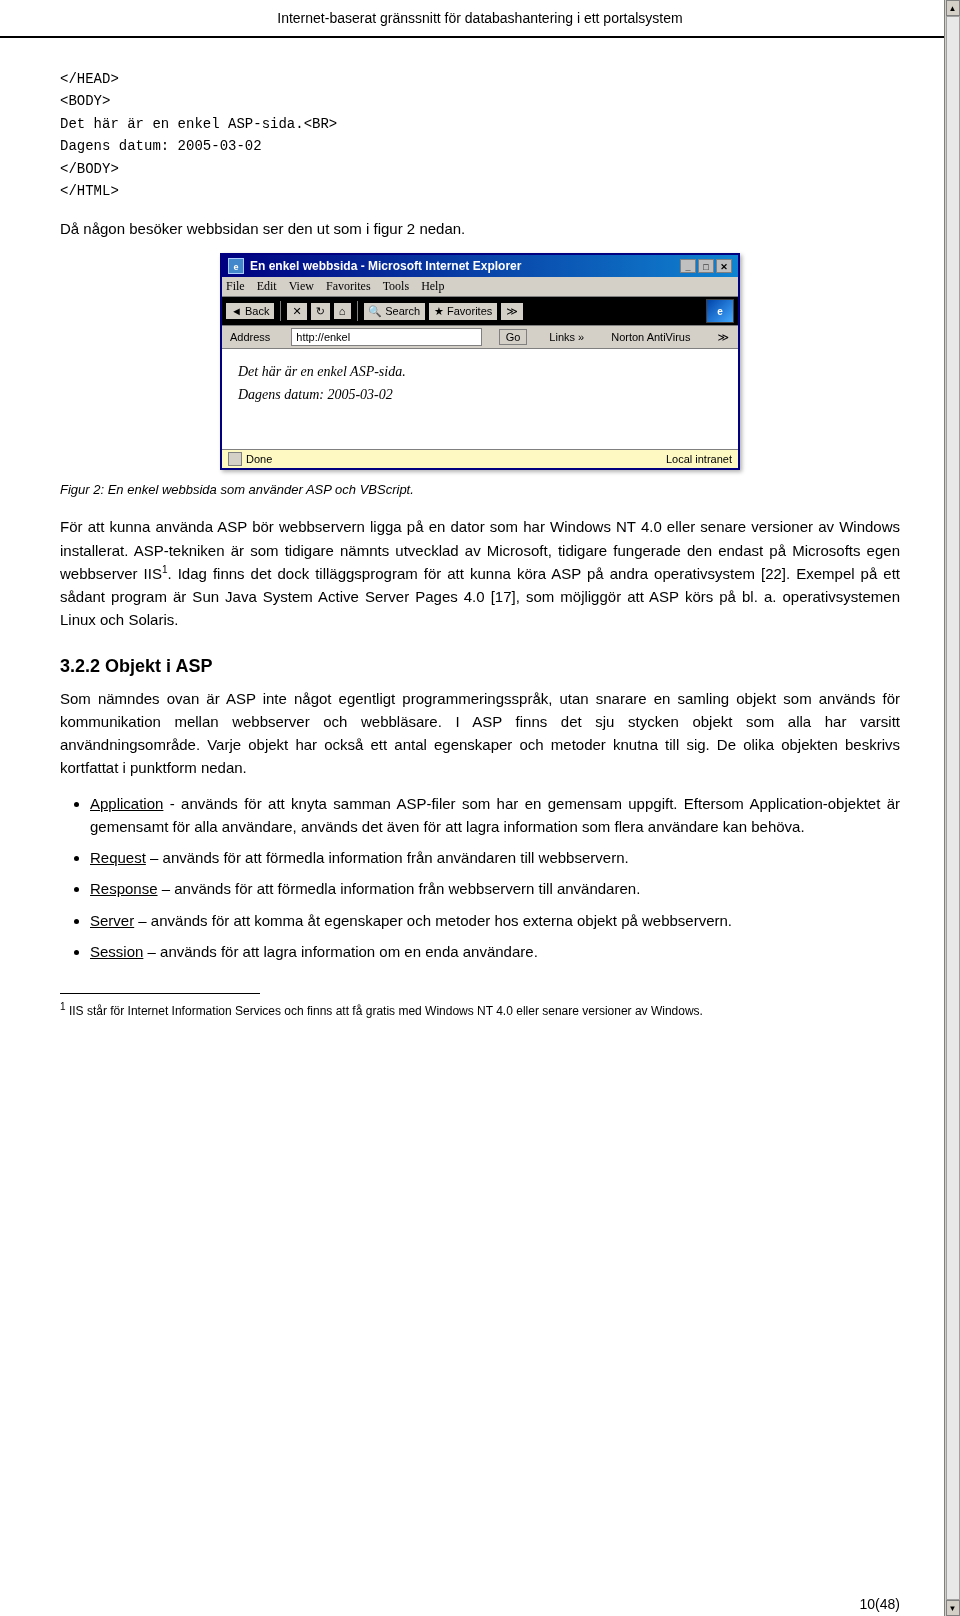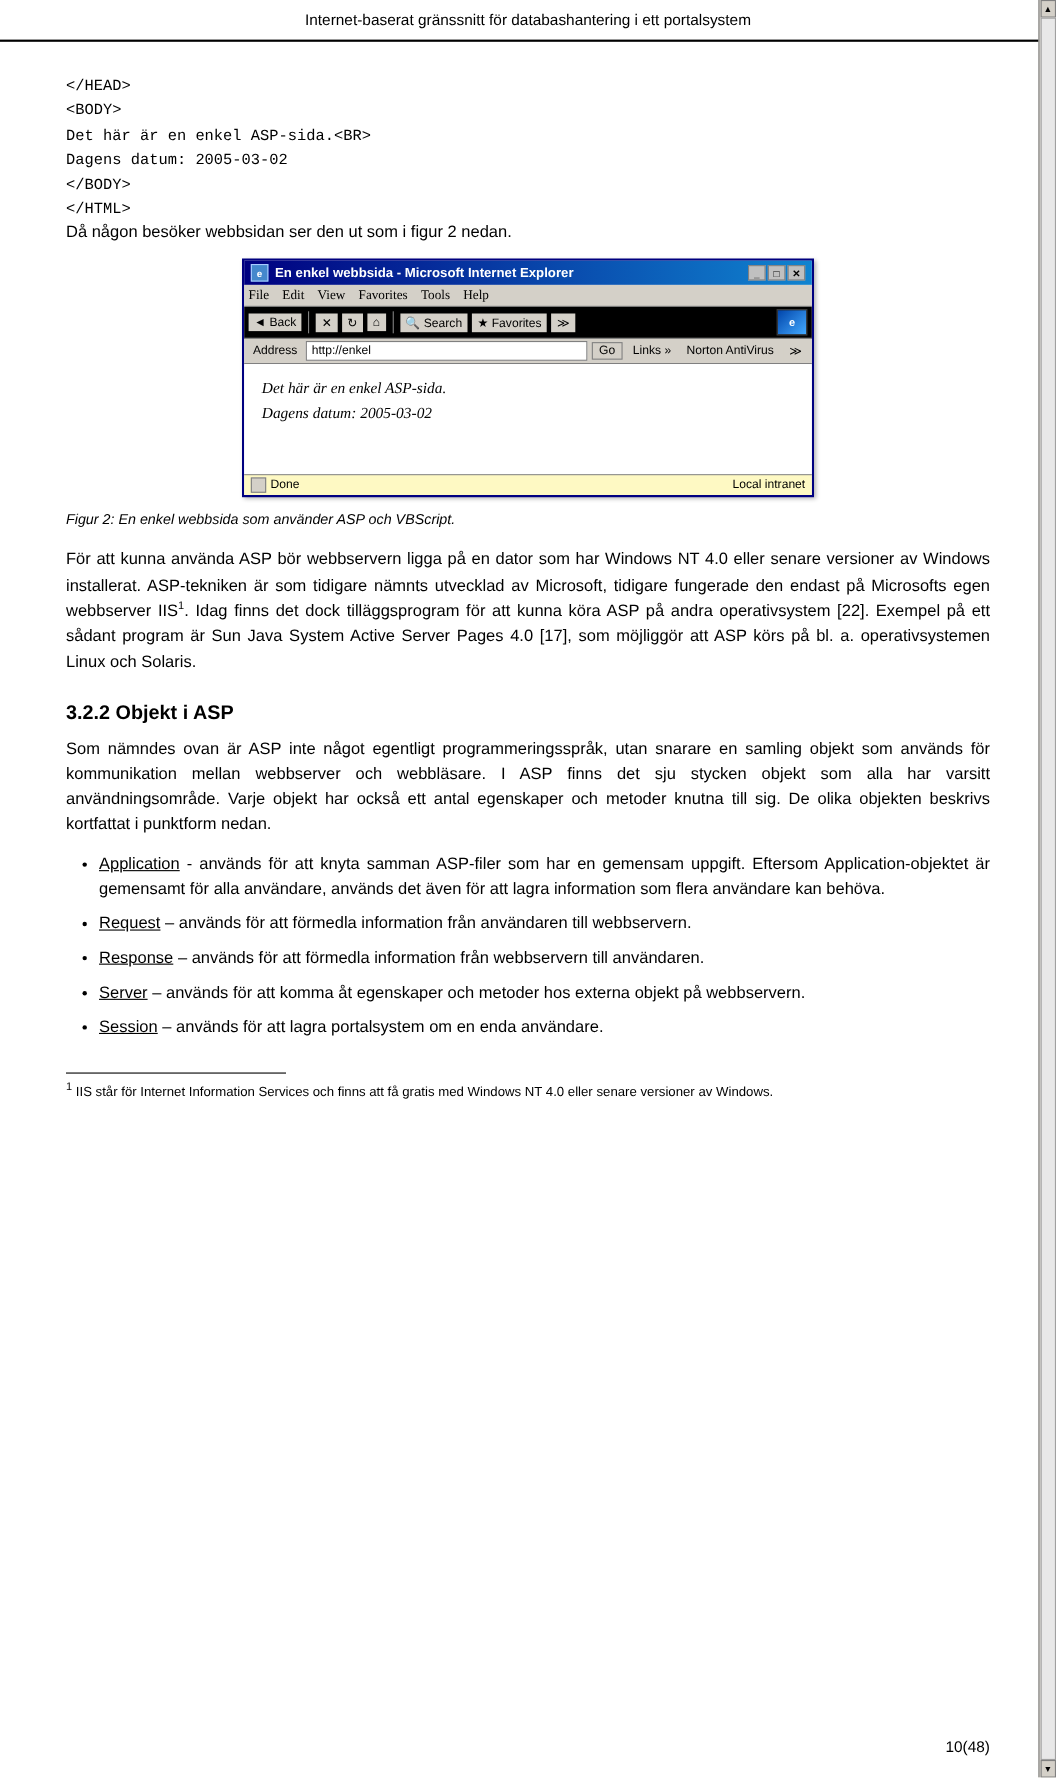--- a/index.html
+++ b/index.html
@@ -24,20 +24,21 @@
     }
 
     .page-content {
       padding: 10px 60px 80px 60px;
     }
 
     .code-block {
       font-family: "Courier New", Courier, monospace;
       font-size: 14px;
       line-height: 1.5;
+      margin-bottom: 18px;
     }
 
     .code-block p {
       line-height: 1.6;
     }
 
     .intro-text {
       font-family: Arial, sans-serif;
       font-size: 15px;
       margin-bottom: 16px;
@@ -153,21 +154,21 @@
       font-size: 10px;
       font-weight: bold;
     }
 
     .ie-addressbar {
       background: #d4d0c8;
       border-bottom: 1px solid #808080;
       padding: 2px 4px;
       display: flex;
       align-items: center;
-      gap: 4px;
+      gap: 17px;
       font-size: 11px;
       justify-content: flex-end;
     }
 
     .ie-address-label {
       background: #d4d0c8;
       font-size: 11px;
       padding: 0 4px;
     }
 
@@ -309,21 +310,21 @@
     }
 
     .footnote {
       font-family: Arial, sans-serif;
       font-size: 12px;
       line-height: 1.4;
     }
 
     .page-footer {
       position: absolute;
-      bottom: 20px;
+      bottom: 4px;
       right: 60px;
       font-family: Arial, sans-serif;
       font-size: 14px;
     }
 
     sup {
       font-size: 10px;
     }
   </style>
 </head>
@@ -436,21 +437,21 @@
     <li>
       <span class="underline">Response</span>
       <span> – används för att förmedla information från webbservern till användaren.</span>
     </li>
     <li>
       <span class="underline">Server</span>
       <span> – används för att komma åt egenskaper och metoder hos externa objekt på webbservern.</span>
     </li>
     <li>
       <span class="underline">Session</span>
-      <span> – används för att lagra portalsystem om en enda användare.</span>
+      <span> – används för att lagra information om en enda användare.</span>
     </li>
   </ul>
 
   <hr class="footnote-separator">
   <p class="footnote">
     <sup>1</sup>
     <span> IIS står för Internet Information Services och finns att få gratis med Windows NT 4.0 eller senare versioner av Windows.</span>
   </p>
 
 </div>

